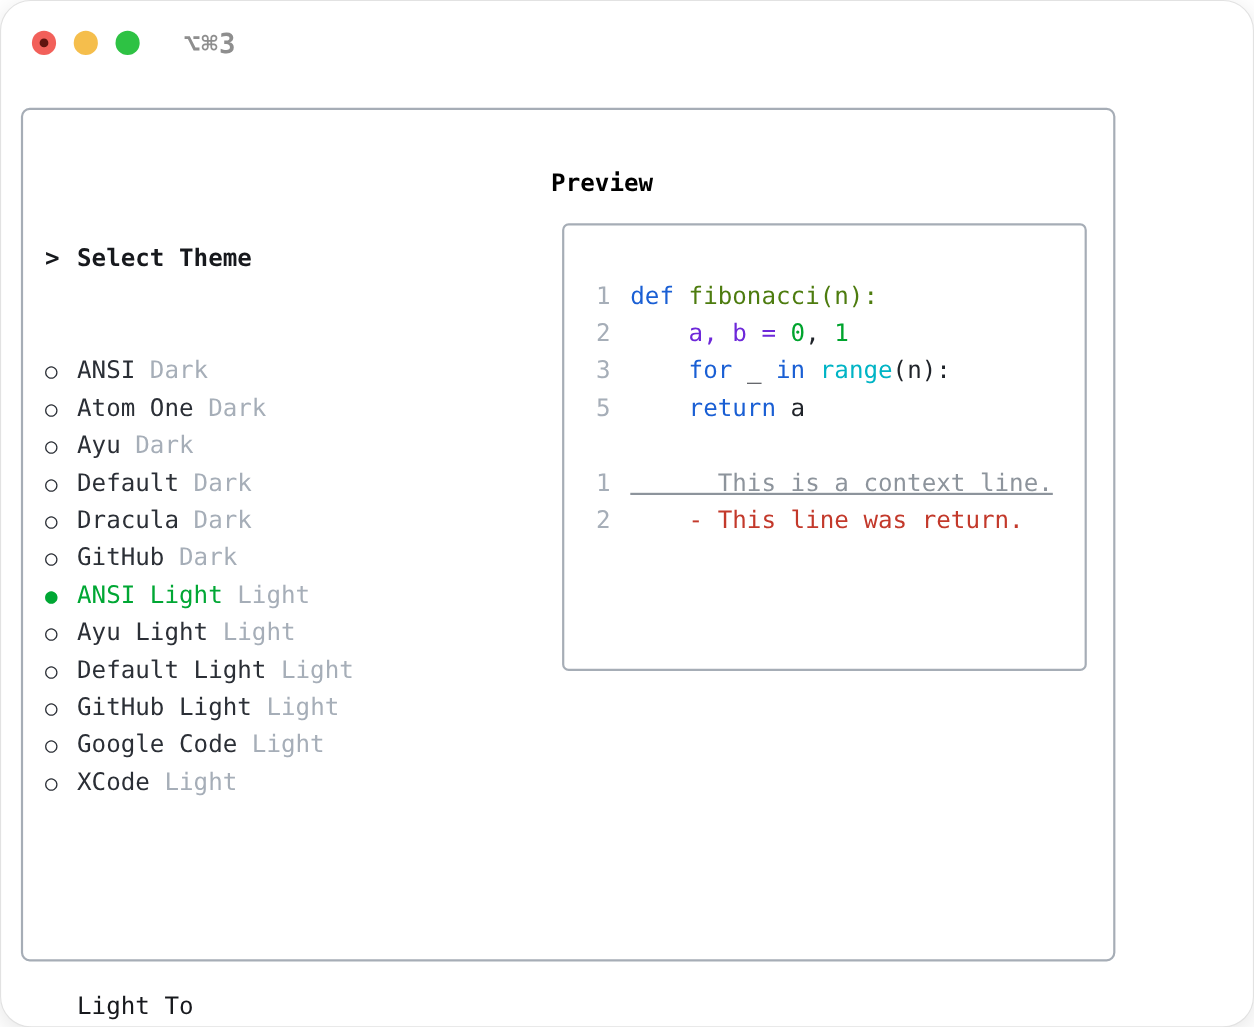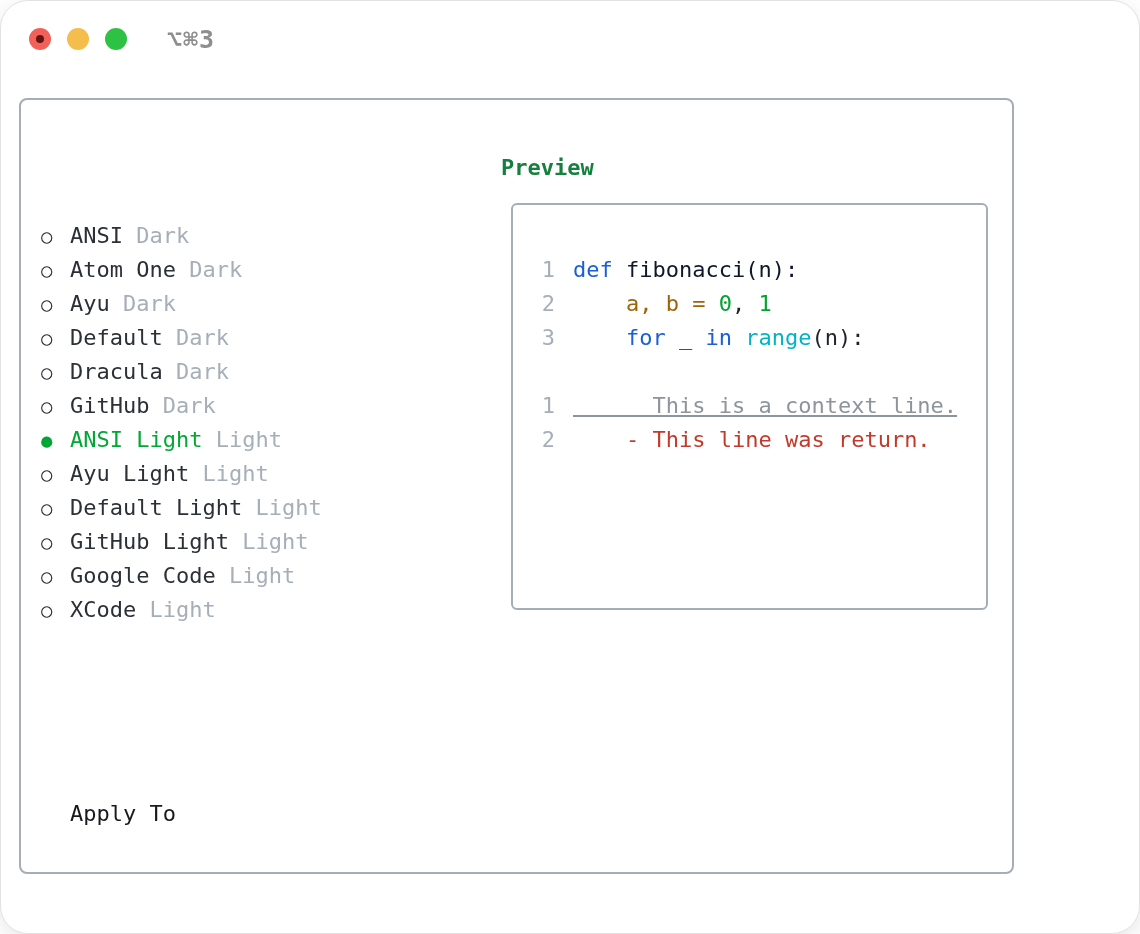--- a/index.html
+++ b/index.html
@@ -24,21 +24,21 @@
   .row{height:34px; white-space:pre;}
   .row .marker{display:inline-block; width:29px; font-size:19px;}
   .heading-line{font-weight:bold; color:#17191d;}
   .heading-line .prompt{display:inline-block; width:29px;}
   .item-name{color:#2b2f36;}
   .muted{color:#a6aeb8;margin-top:24px;}
   .spacer{height:34px;}
   .subheading{color:#17191d;}
   .subheading .indent{display:inline-block; width:29px;}
   
-  .preview-heading{position:absolute; left:480px; top:51px; font-size:22px; line-height:34px; font-weight:bold; color:#15803d;}
+  .preview-heading{position:absolute; left:480px; top:51px; font-size:22px; line-height:34px; font-weight:bold; color:#000000;}
   .preview-box{
     position:absolute; left:490px; top:103px; width:477px; height:407px; box-sizing:border-box;
     border:2px solid #a6adb6; border-radius:6px; background:#ffffff; overflow:hidden;
   }
   .preview-inner{position:absolute; left:28px; top:48px; font-size:22px; line-height:34px;}
   .cline{height:34px; white-space:pre;}
   .gutter{display:inline-block; width:14px; text-align:right; margin-right:18px; color:#a6aeb8;}
   .codebody{white-space:pre;}
 </style>
 </head>
@@ -51,36 +51,38 @@
         <span class="tl-dot" id="tl-close-dot" style="background: rgb(98, 20, 16);"></span>
       </span>
     <span class="tl" id="tl-minimize" style="background: rgb(245, 190, 76);"></span>
     <span class="tl" id="tl-zoom" style="background: rgb(46, 194, 68);"></span>
     <span class="win-title">⌥⌘3</span>
   </div>
 
   <div class="content-box">
 
     <div class="left-col">
+      <div class="row heading-line"><span class="prompt">&gt;</span><span>Select Theme</span></div>
       <div id="theme-list"><div class="row"><span class="marker" style="color: rgb(43, 47, 54);">○</span><span class="item-name">ANSI</span><span class="muted"> Dark</span></div><div class="row"><span class="marker" style="color: rgb(43, 47, 54);">○</span><span class="item-name">Atom One</span><span class="muted"> Dark</span></div><div class="row"><span class="marker" style="color: rgb(43, 47, 54);">○</span><span class="item-name">Ayu</span><span class="muted"> Dark</span></div><div class="row"><span class="marker" style="color: rgb(43, 47, 54);">○</span><span class="item-name">Default</span><span class="muted"> Dark</span></div><div class="row"><span class="marker" style="color: rgb(43, 47, 54);">○</span><span class="item-name">Dracula</span><span class="muted"> Dark</span></div><div class="row"><span class="marker" style="color: rgb(43, 47, 54);">○</span><span class="item-name">GitHub</span><span class="muted"> Dark</span></div><div class="row"><span class="marker" style="color: rgb(0, 167, 52);">●</span><span class="item-name" style="color: rgb(0, 167, 52);">ANSI Light</span><span class="muted"> Light</span></div><div class="row"><span class="marker" style="color: rgb(43, 47, 54);">○</span><span class="item-name">Ayu Light</span><span class="muted"> Light</span></div><div class="row"><span class="marker" style="color: rgb(43, 47, 54);">○</span><span class="item-name">Default Light</span><span class="muted"> Light</span></div><div class="row"><span class="marker" style="color: rgb(43, 47, 54);">○</span><span class="item-name">GitHub Light</span><span class="muted"> Light</span></div><div class="row"><span class="marker" style="color: rgb(43, 47, 54);">○</span><span class="item-name">Google Code</span><span class="muted"> Light</span></div><div class="row"><span class="marker" style="color: rgb(43, 47, 54);">○</span><span class="item-name">XCode</span><span class="muted"> Light</span></div></div>
       <div class="spacer"></div>
-      <div class="row subheading"><span class="indent"></span><span>Apply To</span></div>
+      <div class="row subheading"><span class="indent"></span><span>Light To</span></div>
       
       
       
     </div>
 
     <div class="preview-heading">Preview</div>
 
     <div class="preview-box">
       <div class="preview-inner">
         <div id="code-lines">
-            <div class="cline"><span class="gutter">1</span><span class="codebody"><span style="color: rgb(26, 95, 212); text-align: center;">def</span><span style="color: #0f172a;"> fibonacci(n):</span></span></div>
-            <div class="cline"><span class="gutter">2</span><span class="codebody"><span style="color: #a16207;">    a, b = </span><span style="color: rgb(0, 164, 46);">0</span><span style="color: rgb(31, 35, 41);">, </span><span style="color: rgb(0, 164, 46);">1</span></span></div>
+            <div class="cline"><span class="gutter">1</span><span class="codebody"><span style="color: rgb(26, 95, 212); text-align: center;">def</span><span style="color: #4d7c0f;"> fibonacci(n):</span></span></div>
+            <div class="cline"><span class="gutter">2</span><span class="codebody"><span style="color: #6d28d9;">    a, b = </span><span style="color: rgb(0, 164, 46);">0</span><span style="color: rgb(31, 35, 41);">, </span><span style="color: rgb(0, 164, 46);">1</span></span></div>
             <div class="cline"><span class="gutter">3</span><span class="codebody"><span style="color: rgb(31, 35, 41);">    </span><span style="color: rgb(26, 95, 212);">for</span><span style="color: rgb(31, 35, 41);"> _ </span><span style="color: rgb(26, 95, 212);">in</span><span style="color: rgb(31, 35, 41);"> </span><span style="color: rgb(0, 180, 197);">range</span><span style="color: rgb(31, 35, 41);">(n):</span></span></div>
+            <div class="cline"><span class="gutter">5</span><span class="codebody"><span style="color: rgb(31, 35, 41);">    </span><span style="color: rgb(26, 95, 212);">return</span><span style="color: rgb(31, 35, 41);"> a</span></span></div>
           </div>
         <div class="cline"> </div>
         <div id="diff-lines">
             <div class="cline"><span class="gutter">1</span><span class="codebody" style="color: rgb(141, 148, 156); text-decoration: underline;">      This is a context line.</span></div>
             <div class="cline"><span class="gutter">2</span><span class="codebody" style="color: rgb(195, 57, 43);">    - This line was return.</span></div>
           </div>
       </div>
     </div>
 
   </div>

